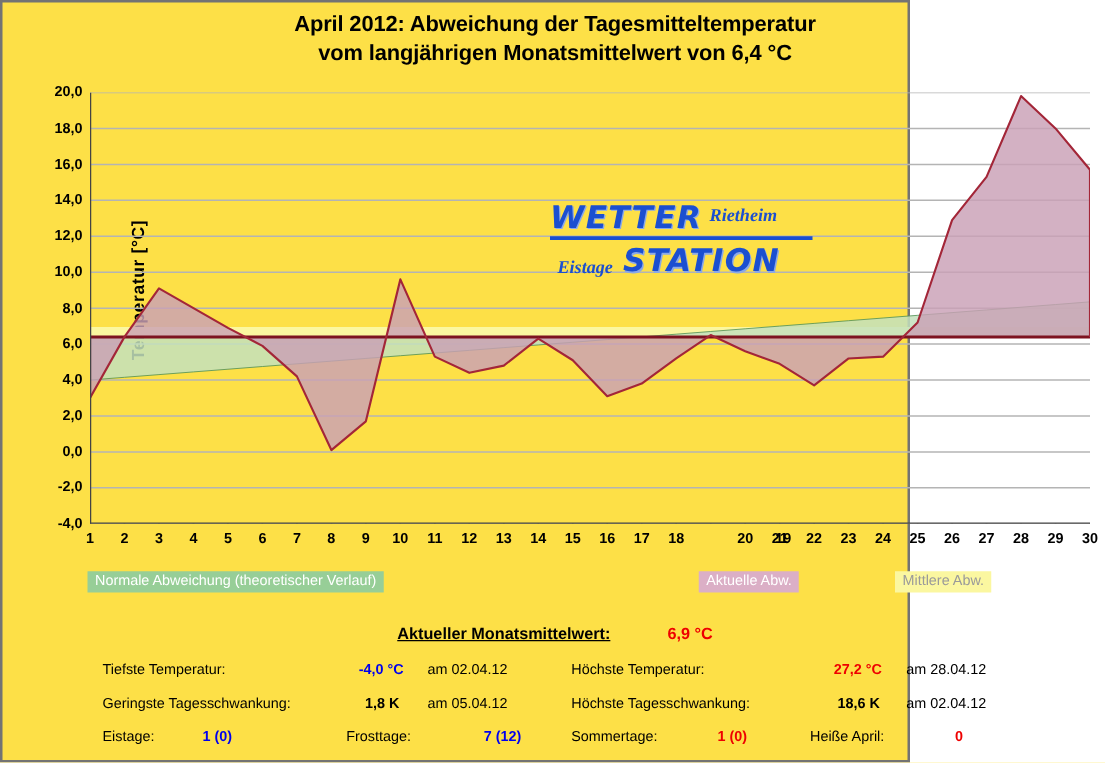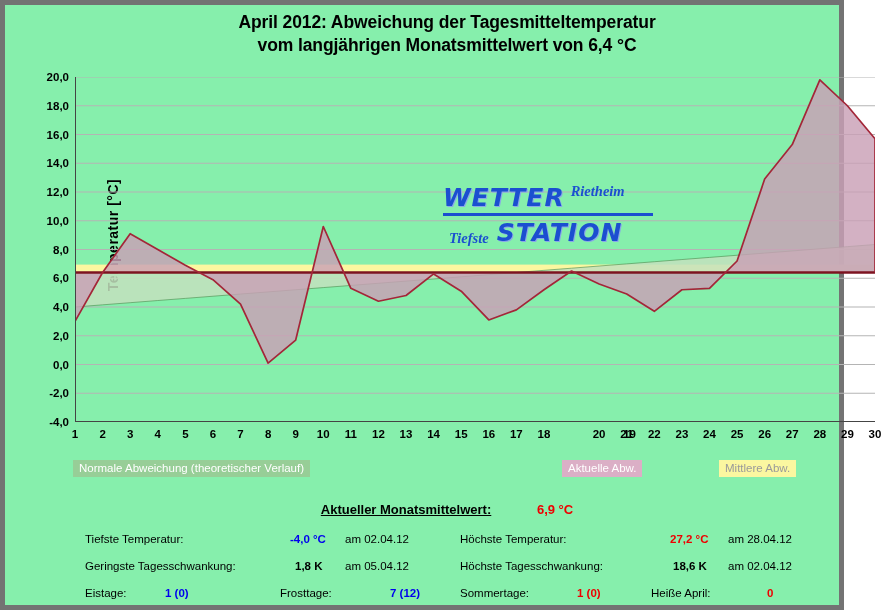--- a/index.html
+++ b/index.html
@@ -10,26 +10,26 @@
   body {
     width: 884px;
     height: 610px;
     font-family: "Liberation Sans", sans-serif;
     color: #000000;
     overflow: hidden;
     position: relative;
   }
 
   #page {
-    width: 844px;
+    width: 728px;
     height: 610px;
     position: relative;
     box-sizing: border-box;
-    border: 5px solid #737373;
-    background: #86efac;
+    border: 2px solid #737373;
+    background: #fde047;
   }
 
   
   .title-block {
     position: absolute;
     left: 0;
     top: 6px;
     width: 884px;
     text-align: center;
   }
@@ -119,21 +119,21 @@
     font-size: 14.5px;
     font-weight: bold;
     font-style: italic;
     color: #1b4fd0;
   }
   .wm-bar {
     height: 3px;
     background: #1b4fd0;
     margin: 1px 0 2px 0;
   }
-  .wm-row-1 { display: flex; align-items: flex-start; gap: 6px; margin-top: 21px; }
+  .wm-row-1 { display: flex; align-items: center; gap: 6px; }
   .wm-row-2 { display: flex; align-items: flex-end; gap: 8px; padding-left: 6px;}
 
   
   #legend {
     position: absolute;
     left: 0;
     top: 455px;
     width: 884px;
     height: 20px;
   }
@@ -353,21 +353,21 @@
         <div class="x-tick-label" style="left: 800px;">30</div>
       </div>
 
     <div id="watermark">
       <div class="wm-row-1">
         <span class="wm-big">WETTER</span>
         <span class="wm-small">Rietheim</span>
       </div>
       <div class="wm-bar"></div>
       <div class="wm-row-2">
-        <span class="wm-small">Tiefste</span>
+        <span class="wm-small">Eistage</span>
         <span class="wm-big">STATION</span>
       </div>
     </div>
   </div>
 
   <div id="legend">
     <div class="legend-chip chip-normal">Normale Abweichung (theoretischer Verlauf)</div>
     <div class="legend-chip chip-aktuelle">Aktuelle Abw.</div>
     <div class="legend-chip chip-mittlere">Mittlere Abw.</div>
   </div>

